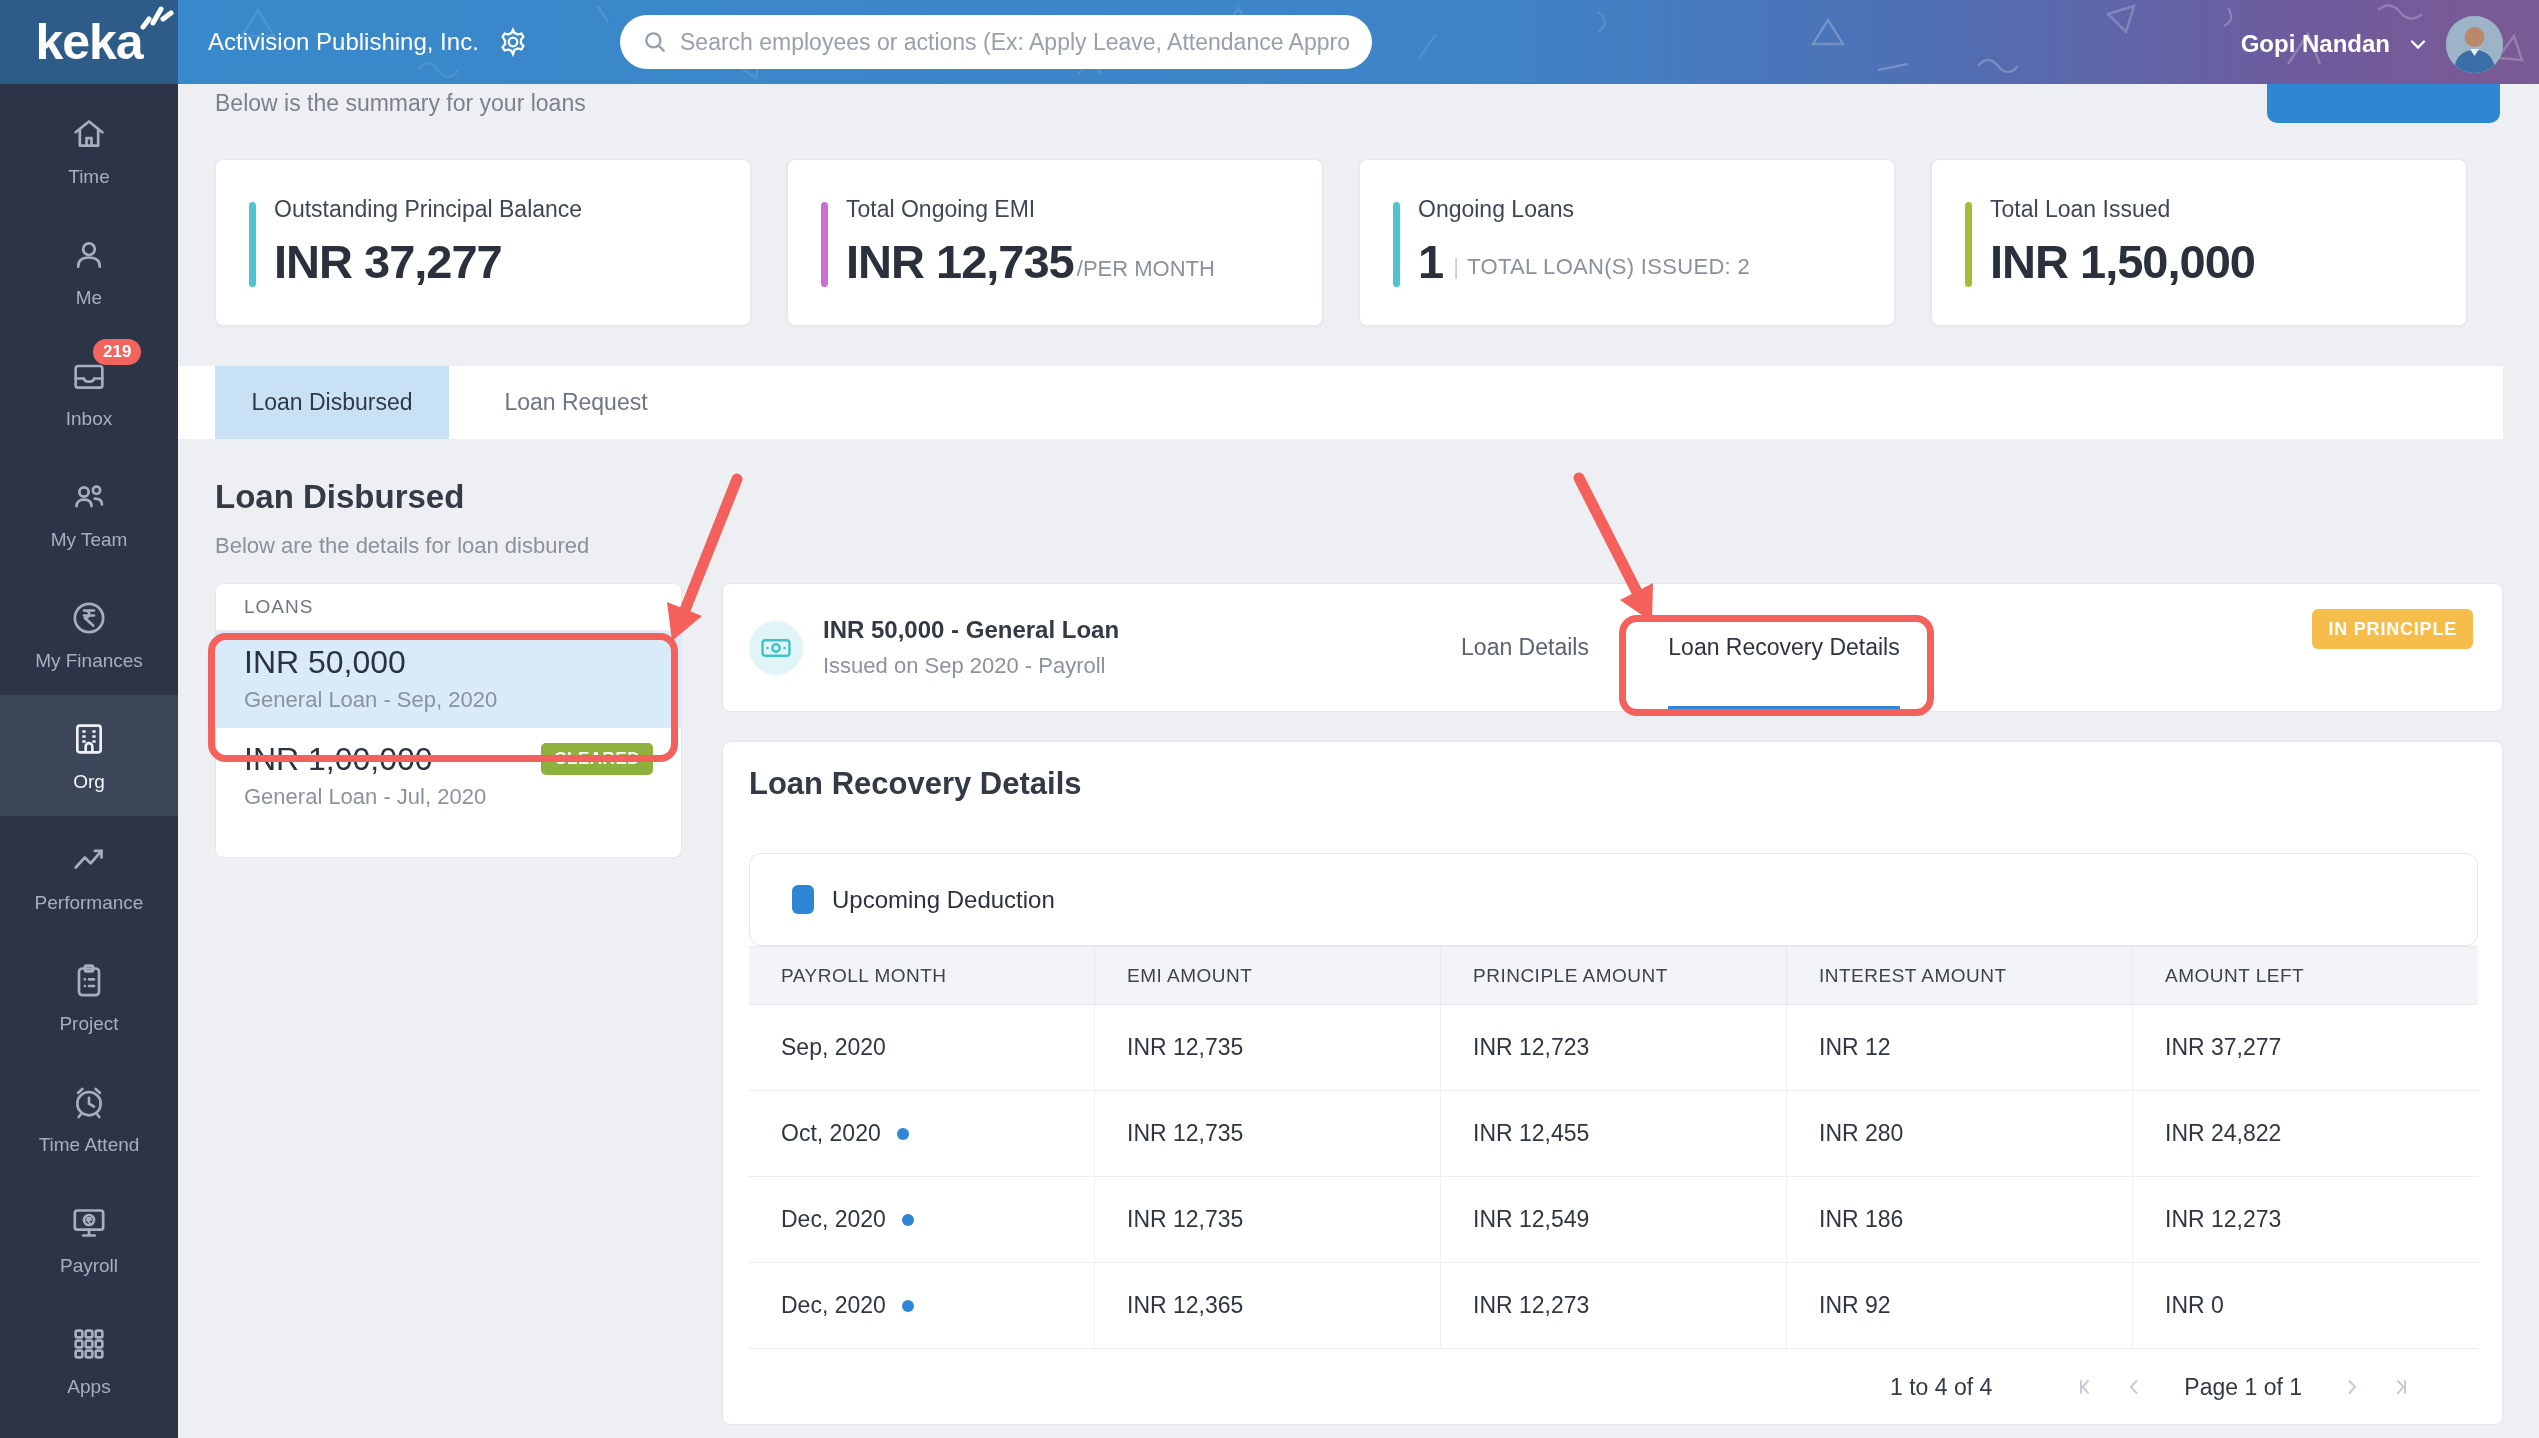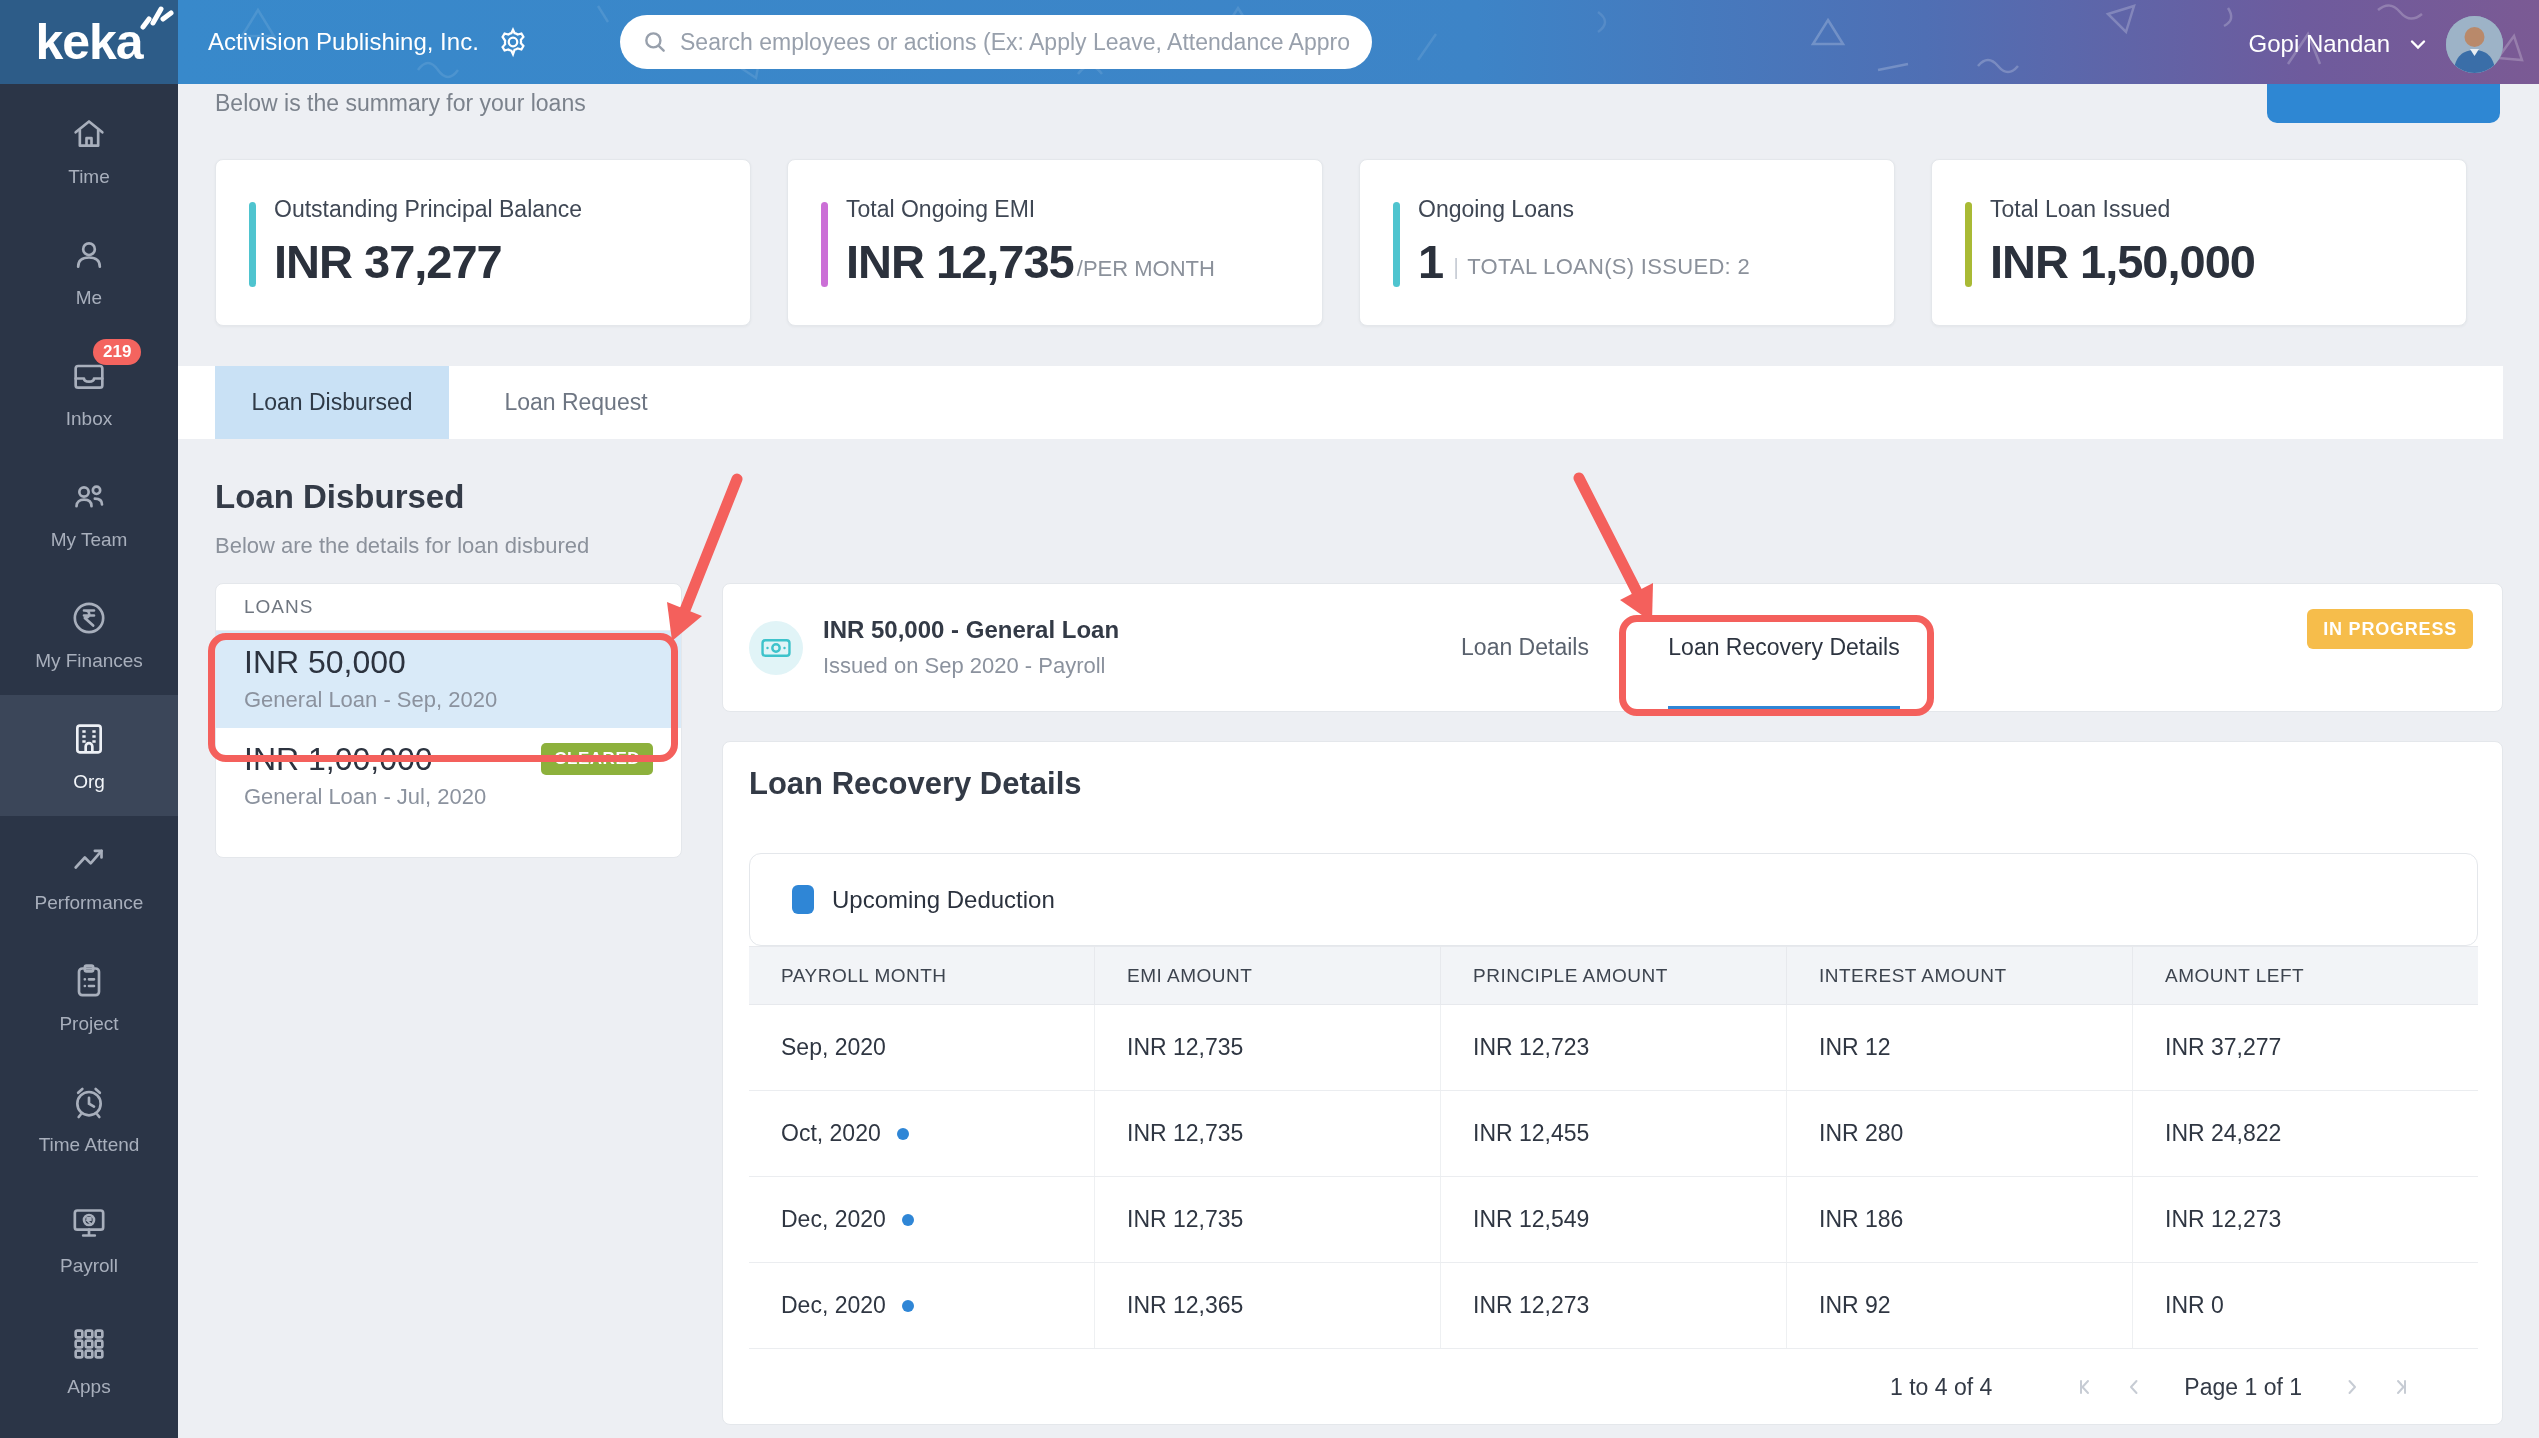--- a/index.html
+++ b/index.html
@@ -23,21 +23,21 @@
   #doodles { position:absolute; inset:0; pointer-events:none; }
   #company-name { color:#fff; font-size:24px; margin-left:30px; z-index:2; }
   #org-gear { margin-left:18px; z-index:2; cursor:pointer; }
   #search-pill {
     position:absolute; left:442px; top:15px; width:752px; height:54px; border-radius:27px;
     background:#fff; display:flex; align-items:center; padding:0 22px; z-index:2;
   }
   #search-input { border:none; outline:none; flex:1; font-size:23px; color:#4a5260;
     font-family:"Liberation Sans",sans-serif; margin-left:12px; background:transparent; }
   #search-input::placeholder { color:#98a0ac; }
-  #user-cluster { position:absolute; right:36px; top:0; height:88px; display:flex; align-items:center; gap:16px; z-index:2; cursor:pointer; }
+  #user-cluster { position:absolute; right:36px; top:0; height:88px; display:flex; align-items:center; gap:16px; z-index:2; cursor:pointer;font-weight:bold; }
   #user-name { color:#fff; font-size:24px; }
   #avatar { width:57px; height:57px; border-radius:50%; overflow:hidden; background:#8fa6bb; }
   
   #sidebar {
     position:absolute; left:0; top:84px; width:178px; height:1354px;
     background:#2b3547; padding-top:6px; z-index:7;
   }
   .nav-item {
     height:121px; display:flex; flex-direction:column; align-items:center; justify-content:center;
     gap:11px; cursor:pointer;
@@ -379,21 +379,21 @@
           <circle cx="12" cy="12" r="2.6"></circle>
         <path d="M6 12 h0.01 M18 12 h0.01"></path>
       </svg>
     </div>
     <div id="panel-titles">
       <div id="panel-title">INR 50,000 - General Loan</div>
       <div id="panel-sub">Issued on Sep 2020 - Payroll</div>
     </div>
     <div class="panel-tab" id="tab-loan-details">Loan Details</div>
     <div class="panel-tab" id="tab-loan-recovery">Loan Recovery Details</div>
-    <div id="status-badge">IN PROGRESS</div>
+    <div id="status-badge">IN PRINCIPLE</div>
   </div>
 
   <div id="content-card">
     <div id="recovery-title">Loan Recovery Details</div>
     <div id="legend-box">
       <span id="legend-square"></span>
       <span id="legend-label">Upcoming Deduction</span>
     </div>
 
     <div id="recovery-table">

